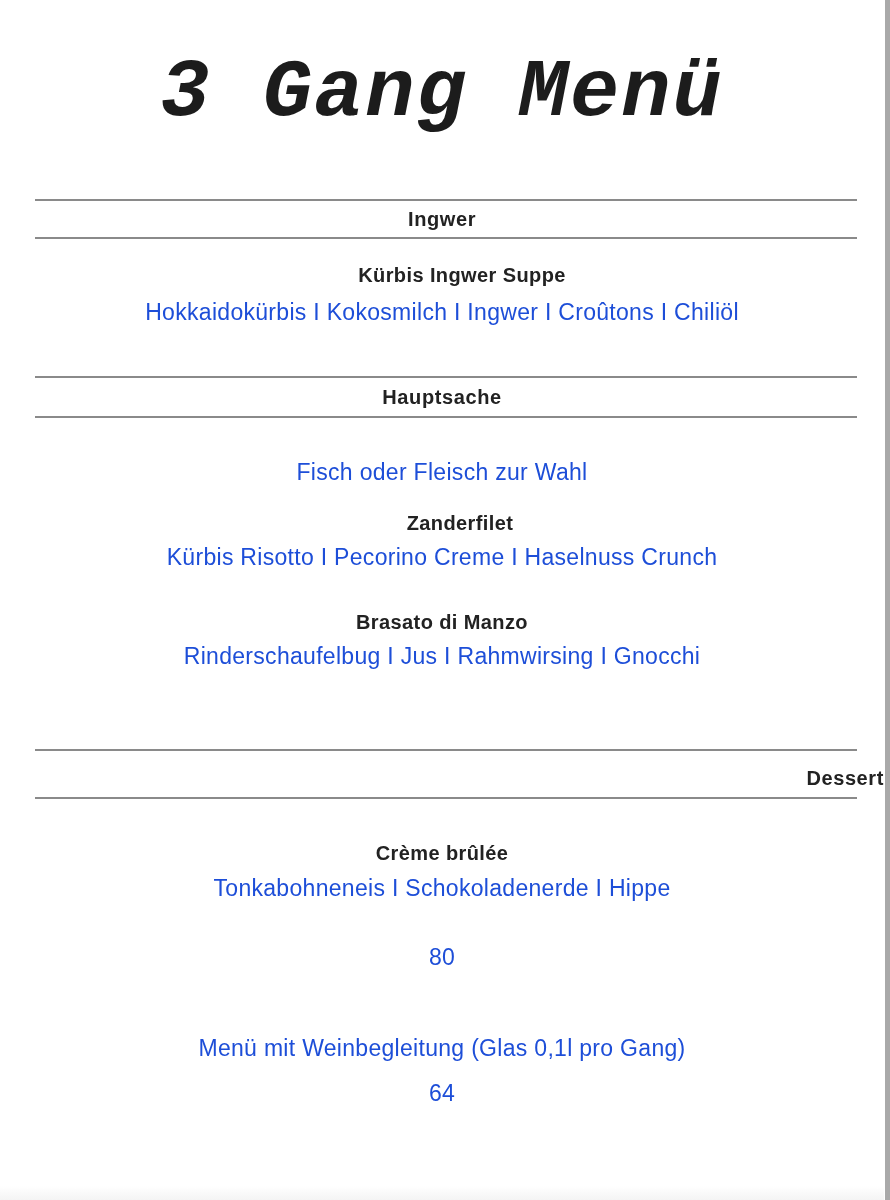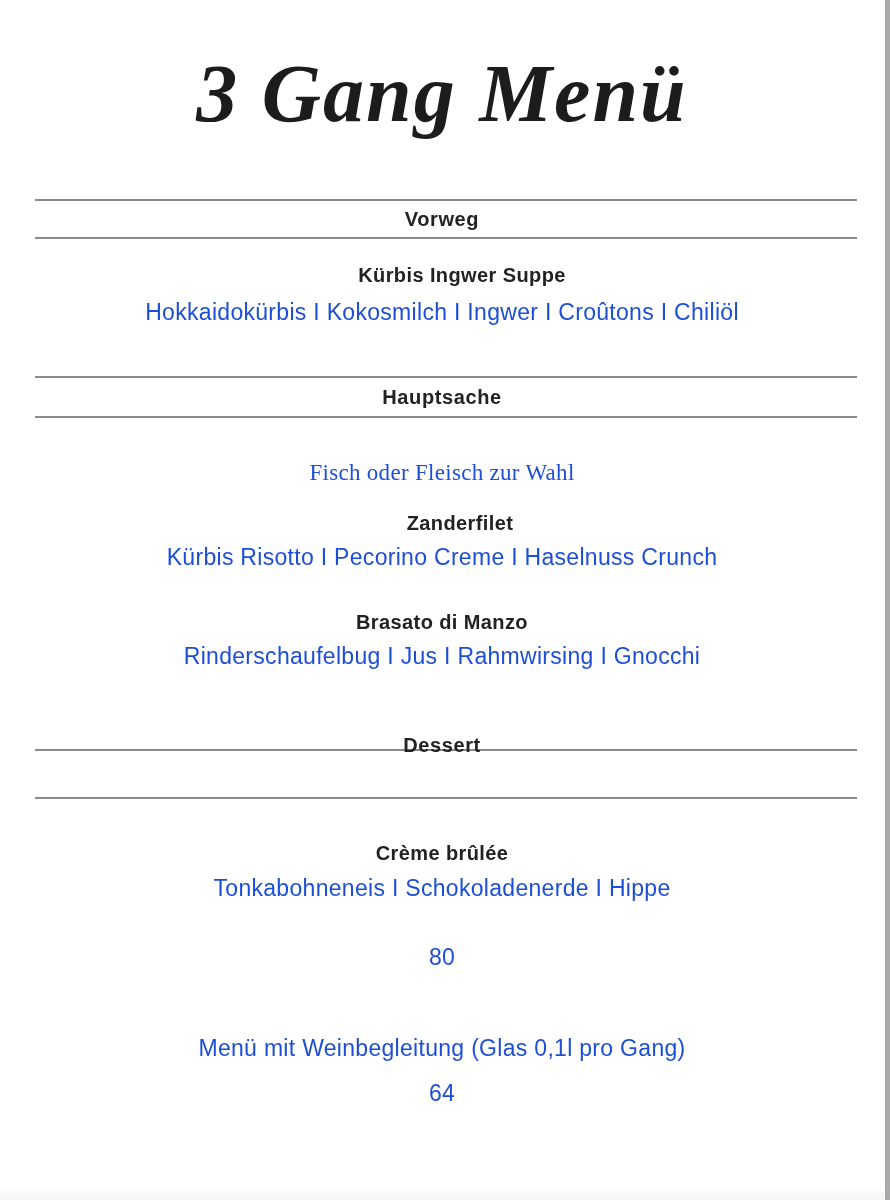--- a/index.html
+++ b/index.html
@@ -13,21 +13,21 @@
     height: 1200px;
     background: #ffffff;
     overflow: hidden;
     font-family: "Liberation Sans", sans-serif;
     color: #2b2b2b;
   }
   .abs { position: absolute; left: 0; right: 6px; text-align: center; }
 
   .menu-title {
     top: 34px;
-    font-family: Liberation Serif, serif;
+    font-family: Liberation Mono, monospace;
     font-style: italic;
     font-weight: bold;
     font-size: 82px;
     line-height: 120px;
     color: #1c1c1c;
     letter-spacing: 2px;
   }
 
   .rule {
     position: absolute;
@@ -86,44 +86,44 @@
 </style>
 </head>
 <body>
 
 <div class="page">
 
   <div class="abs menu-title">3 Gang Menü</div>
 
   <div>
     <div class="rule" style="top:199px;"></div>
-    <div class="abs section-header" style="top:206px;">Vorweg</div>
+    <div class="abs section-header" style="top:206px;">Ingwer</div>
     <div class="rule" style="top:237px;"></div>
 
     <div class="abs dish-name" style="top:262px;padding-left:40px;">Kürbis Ingwer Suppe</div>
     <div class="abs dish-desc" style="top:299px;">Hokkaidokürbis I Kokosmilch I Ingwer I Croûtons I Chiliöl</div>
   </div>
 
   <div>
     <div class="rule" style="top:376px;"></div>
     <div class="abs section-header" style="top:384px;">Hauptsache</div>
     <div class="rule" style="top:416px;"></div>
 
-    <div class="abs note-line" style="top:459px;font-family:Liberation Serif, serif;">Fisch oder Fleisch zur Wahl</div>
+    <div class="abs note-line" style="top:459px;">Fisch oder Fleisch zur Wahl</div>
 
     <div class="abs dish-name" style="top:510px;padding-left:36px;">Zanderfilet</div>
     <div class="abs dish-desc" style="top:544px;">Kürbis Risotto I Pecorino Creme I Haselnuss Crunch</div>
 
     <div class="abs dish-name" style="top:609px;">Brasato di Manzo</div>
     <div class="abs dish-desc" style="top:643px;">Rinderschaufelbug I Jus I Rahmwirsing I Gnocchi</div>
   </div>
 
   <div>
     <div class="rule" style="top:749px;"></div>
-    <div class="abs section-header" style="top:732px;">Dessert</div>
+    <div class="abs section-header" style="top:765px;text-align:right;">Dessert</div>
     <div class="rule" style="top:797px;"></div>
 
     <div class="abs dish-name" style="top:840px;">Crème brûlée</div>
     <div class="abs dish-desc" style="top:875px;">Tonkabohneneis I Schokoladenerde I Hippe</div>
   </div>
 
   <div>
     <div class="abs price-line" style="top:944px;">80</div>
     <div class="abs price-line" style="top:1035px;">Menü mit Weinbegleitung (Glas 0,1l pro Gang)</div>
     <div class="abs price-line" style="top:1080px;">64</div>

